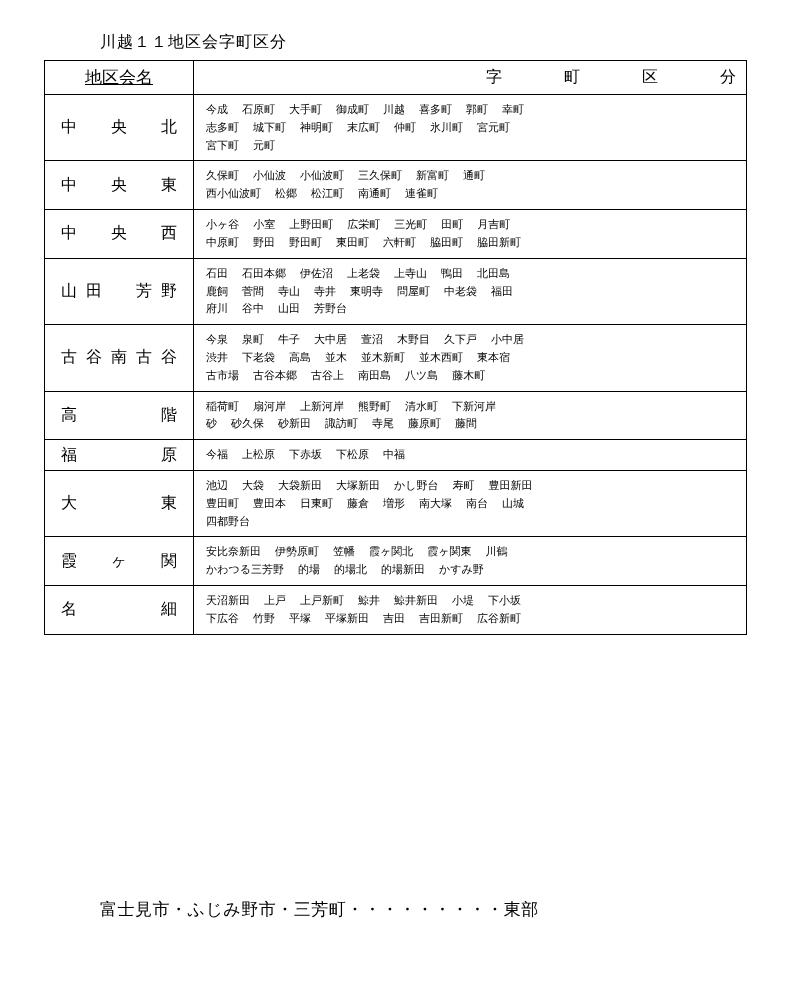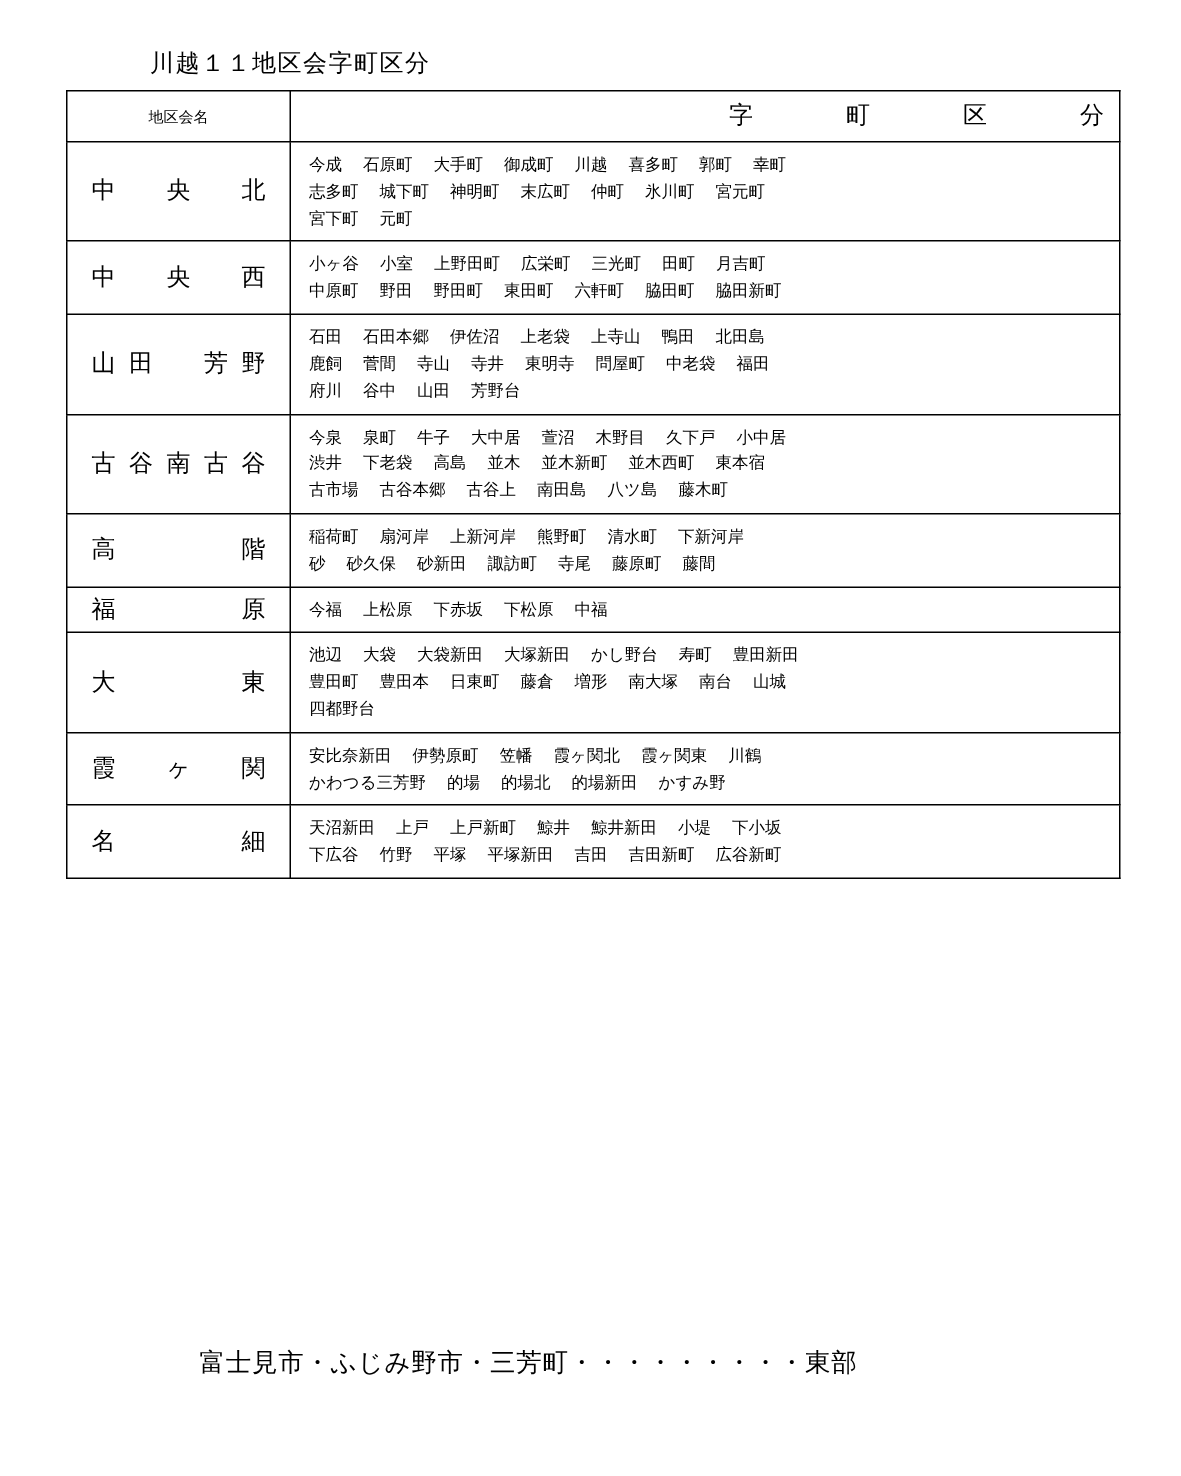--- a/index.html
+++ b/index.html
@@ -50,22 +50,23 @@
     font-size: 16px;
     letter-spacing: 0px;
   }
   .col-body {
     width: 552px;
     padding: 6px 0 6px 12px !important;
     font-size: 11px;
   }
   .hdr-name {
     text-align: center;
-    font-size: 10px;
+    font-size: 17px;
     padding: 0 0 !important;
+    text-decoration: underline;
   }
   .hdr-body {
     text-align: right;
     font-size: 16px;
     padding: 6px 0 !important;
     letter-spacing: 10px;
     text-indent: 10px;
   }
   .name-inner {
     display: block;
@@ -86,21 +87,20 @@
   }
   .line .tok:last-child {
     margin-right: 0;
   }
   .footer {
     position: absolute;
     left: 100px;
     top: 895px;
     font-size: 17px;
     line-height: 1.75;
-    margin-left: 33px;
   }
   .footer .fline {
     white-space: nowrap;
     letter-spacing: 0.5px;
   }
 </style>
 </head>
 <body>
 
 <div class="page">
@@ -120,20 +120,29 @@
             <span class="name-inner">中央北</span>
           </td>
           <td class="col-body">
             <span class="line"><span class="tok">今成</span><span class="tok">石原町</span><span class="tok">大手町</span><span class="tok">御成町</span><span class="tok">川越</span><span class="tok">喜多町</span><span class="tok">郭町</span><span class="tok">幸町</span></span>
             <span class="line"><span class="tok">志多町</span><span class="tok">城下町</span><span class="tok">神明町</span><span class="tok">末広町</span><span class="tok">仲町</span><span class="tok">氷川町</span><span class="tok">宮元町</span></span>
             <span class="line"><span class="tok">宮下町</span><span class="tok">元町</span></span>
           </td>
         </tr>
         <tr>
           <td class="col-name">
+            <span class="name-inner">中央東</span>
+          </td>
+          <td class="col-body">
+            <span class="line"><span class="tok">久保町</span><span class="tok">小仙波</span><span class="tok">小仙波町</span><span class="tok">三久保町</span><span class="tok">新富町</span><span class="tok">通町</span></span>
+            <span class="line"><span class="tok">西小仙波町</span><span class="tok">松郷</span><span class="tok">松江町</span><span class="tok">南通町</span><span class="tok">連雀町</span></span>
+          </td>
+        </tr>
+        <tr>
+          <td class="col-name">
             <span class="name-inner">中央西</span>
           </td>
           <td class="col-body">
             <span class="line"><span class="tok">小ヶ谷</span><span class="tok">小室</span><span class="tok">上野田町</span><span class="tok">広栄町</span><span class="tok">三光町</span><span class="tok">田町</span><span class="tok">月吉町</span></span>
             <span class="line"><span class="tok">中原町</span><span class="tok">野田</span><span class="tok">野田町</span><span class="tok">東田町</span><span class="tok">六軒町</span><span class="tok">脇田町</span><span class="tok">脇田新町</span></span>
           </td>
         </tr>
         <tr>
           <td class="col-name">
             <span class="name-inner">山田　芳野</span>

